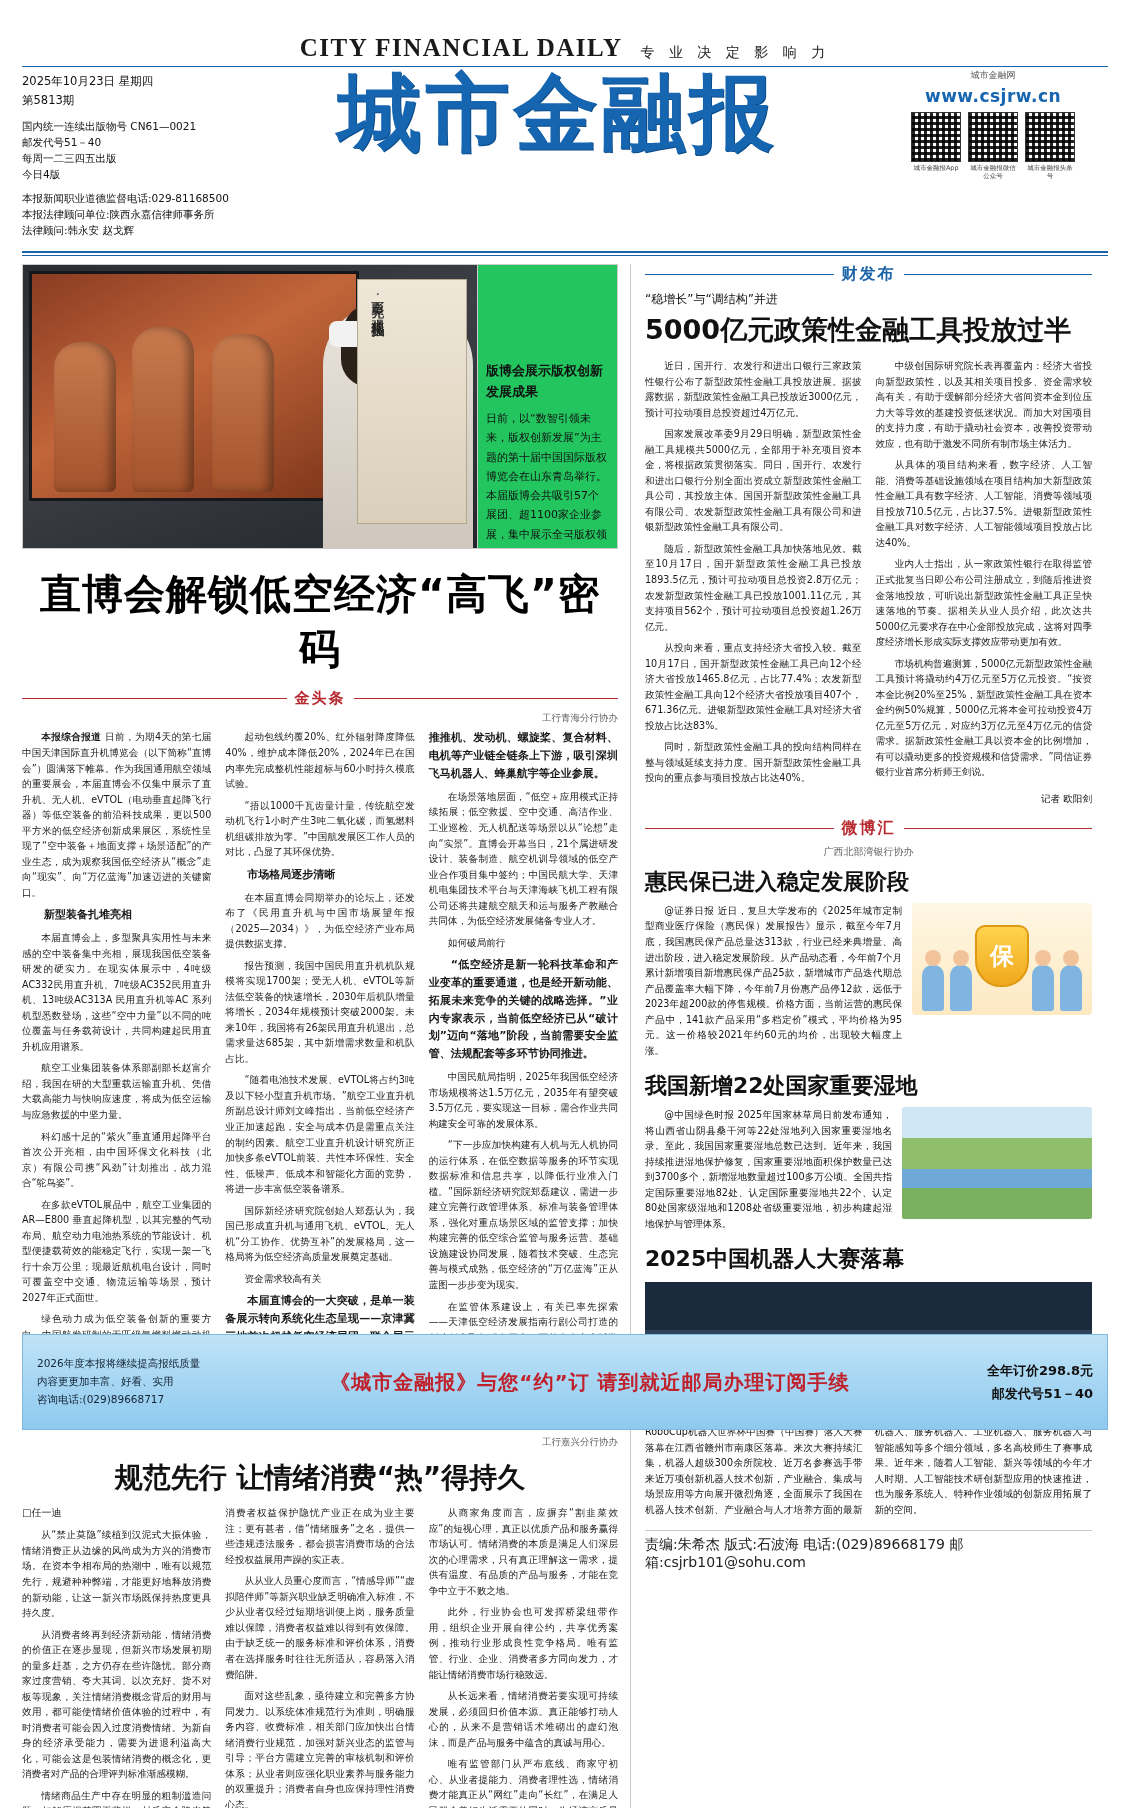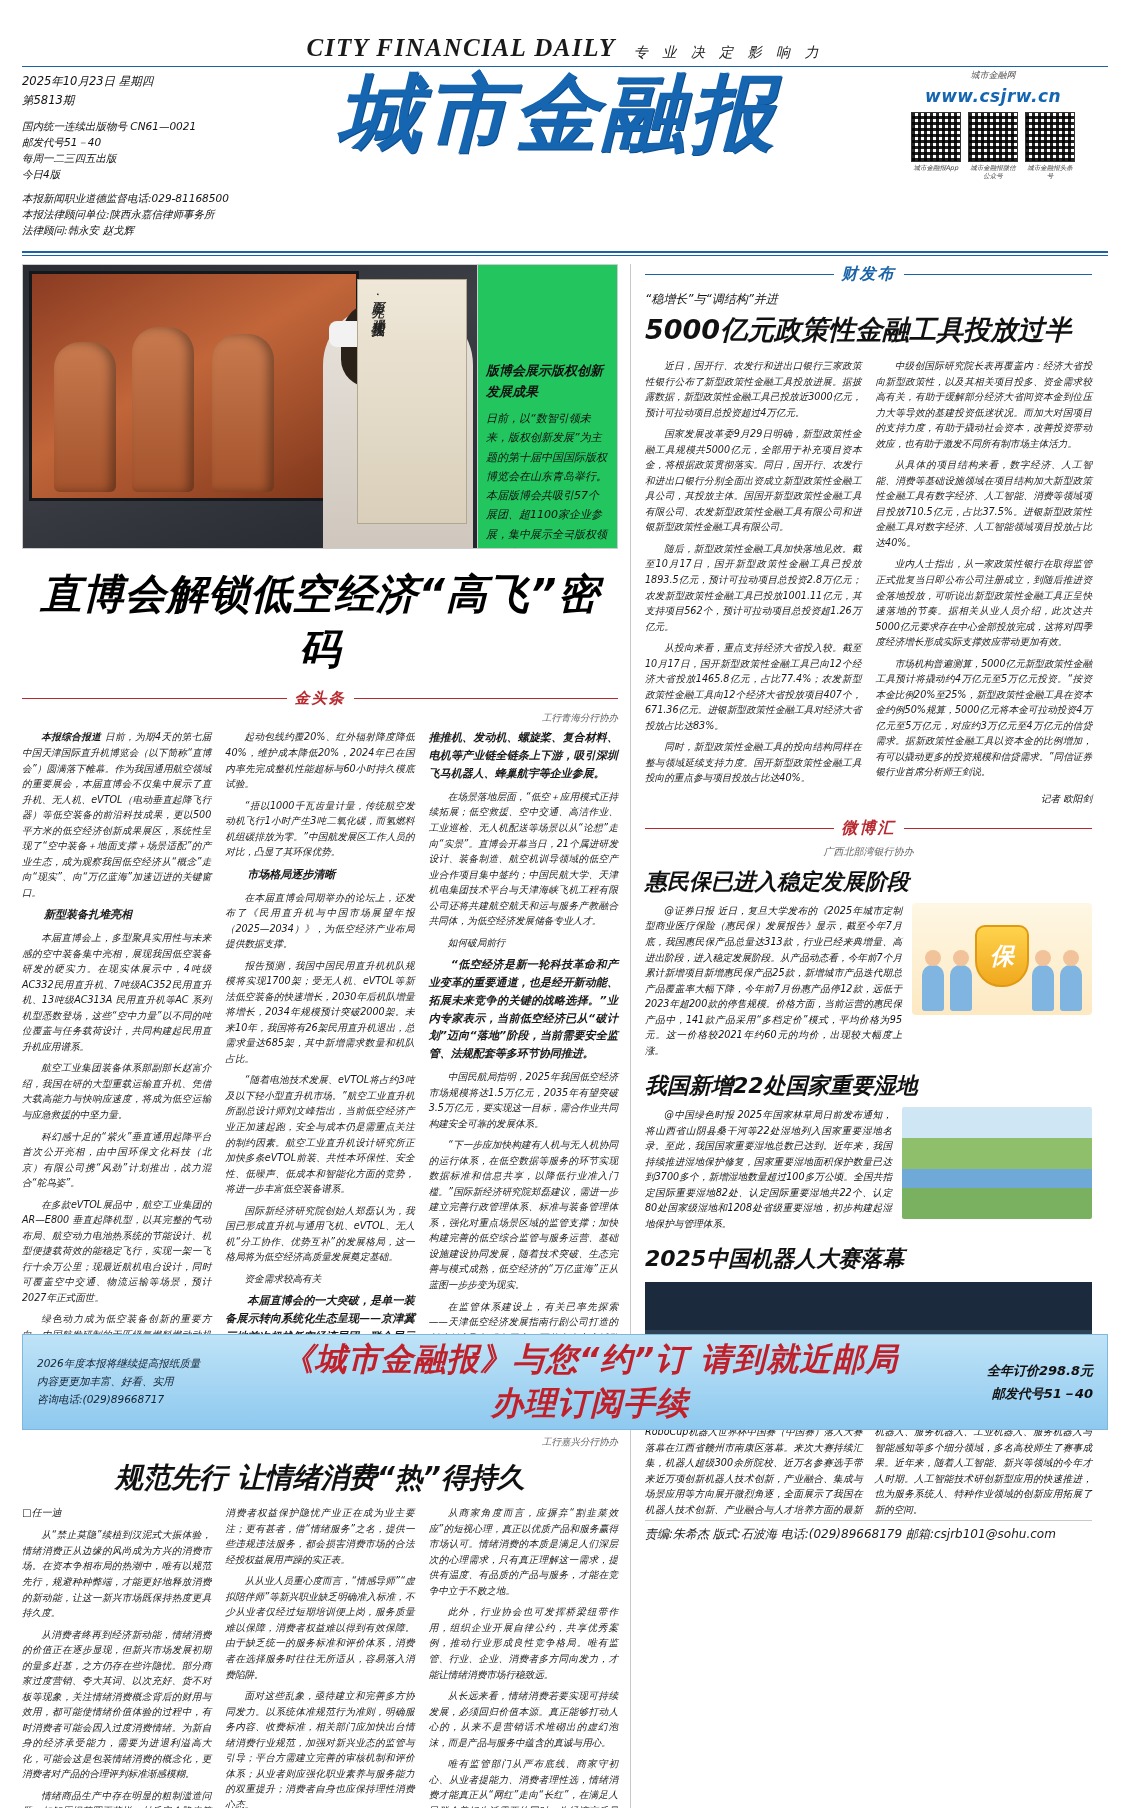--- a/index.html
+++ b/index.html
@@ -5,21 +5,21 @@
   * { box-sizing: border-box; }
   html, body { margin:0; padding:0; }
   body {
     width:1130px; height:1808px;
     background:#ffffff;
     font-family:"Liberation Serif", serif;
     color:#111;
     position:relative;
     overflow:hidden;
   }
-  .page { width:1130px; height:1444px; position:relative; padding:0 22px;font-style:italic; }
+  .page { width:1130px; height:1444px; position:relative; padding:0 22px; }
 
   
   .masthead { position:relative; padding-top:34px; }
   .mh-topline {
     display:flex; align-items:flex-end; justify-content:center;
     gap:18px; margin-bottom:2px;
   }
   .mh-en {
     font-family:"Liberation Serif", serif;
     font-size:25px; letter-spacing:1.5px; color:#1a1a1a; font-weight:600;
@@ -157,30 +157,30 @@
   .f3{right:38px;background:#8fd2a8;height:38px;} .f4{right:10px;background:#f3c75a;height:44px;}
   .illus-wetland { width:190px; height:112px; flex:none; background:
       linear-gradient(180deg,#cfe7f5 0 28%, #8fbf6a 28% 55%, #6fa9d8 55% 72%, #79b160 72% 100%);
       border-radius:2px; }
   .illus-robot { width:100%; height:120px; background:
       linear-gradient(180deg,#1b2a3c 0 40%, #2e4258 40% 70%, #4a6076 70% 100%);
       margin:8px 0 6px; position:relative; overflow:hidden;}
   .illus-robot::after{content:"";position:absolute;left:0;right:0;bottom:0;height:46px;
       background:repeating-linear-gradient(90deg,#f0c98a 0 6px,#d8b074 6px 12px);opacity:.75;}
 
-  .rc-footer { border-top:1px solid #c9c9c9; padding-top:5px; font-size:12px; font-family:"DejaVu Sans",sans-serif; color:#222;}
+  .rc-footer { margin-top:10px; border-top:1px solid #c9c9c9; padding-top:5px; font-size:14px; font-family:"DejaVu Sans",sans-serif; color:#222;}
 
   
   .bottom-ad {
     position:absolute; left:22px; right:22px; bottom:14px; height:96px;
     background:linear-gradient(180deg,#bfe3f7,#8ec9ef);
     border:1px solid #7fb8dd; display:flex; align-items:center; padding:12px 14px;
   }
   .ad-left { width:235px; font-size:10.5px; line-height:1.7; font-family:"DejaVu Sans",sans-serif; color:#123; }
-  .ad-center { flex:1; text-align:center; font-family:"DejaVu Sans",sans-serif; font-weight:bold; font-size:32px; color:#c0202a; letter-spacing:1px;}
+  .ad-center { flex:1; text-align:center; font-family:"DejaVu Sans",sans-serif; font-weight:bold; font-size:20px; color:#c0202a; letter-spacing:1px;}
   .ad-right { width:185px; text-align:right; font-size:13px; line-height:1.8; font-family:"DejaVu Sans",sans-serif; color:#111; font-weight:bold;}
 </style>
 </head>
 <body>
 
 <div class="page">
 
   <div class="masthead">
     <div class="mh-topline">
       <span class="mh-en">CITY FINANCIAL DAILY</span>

